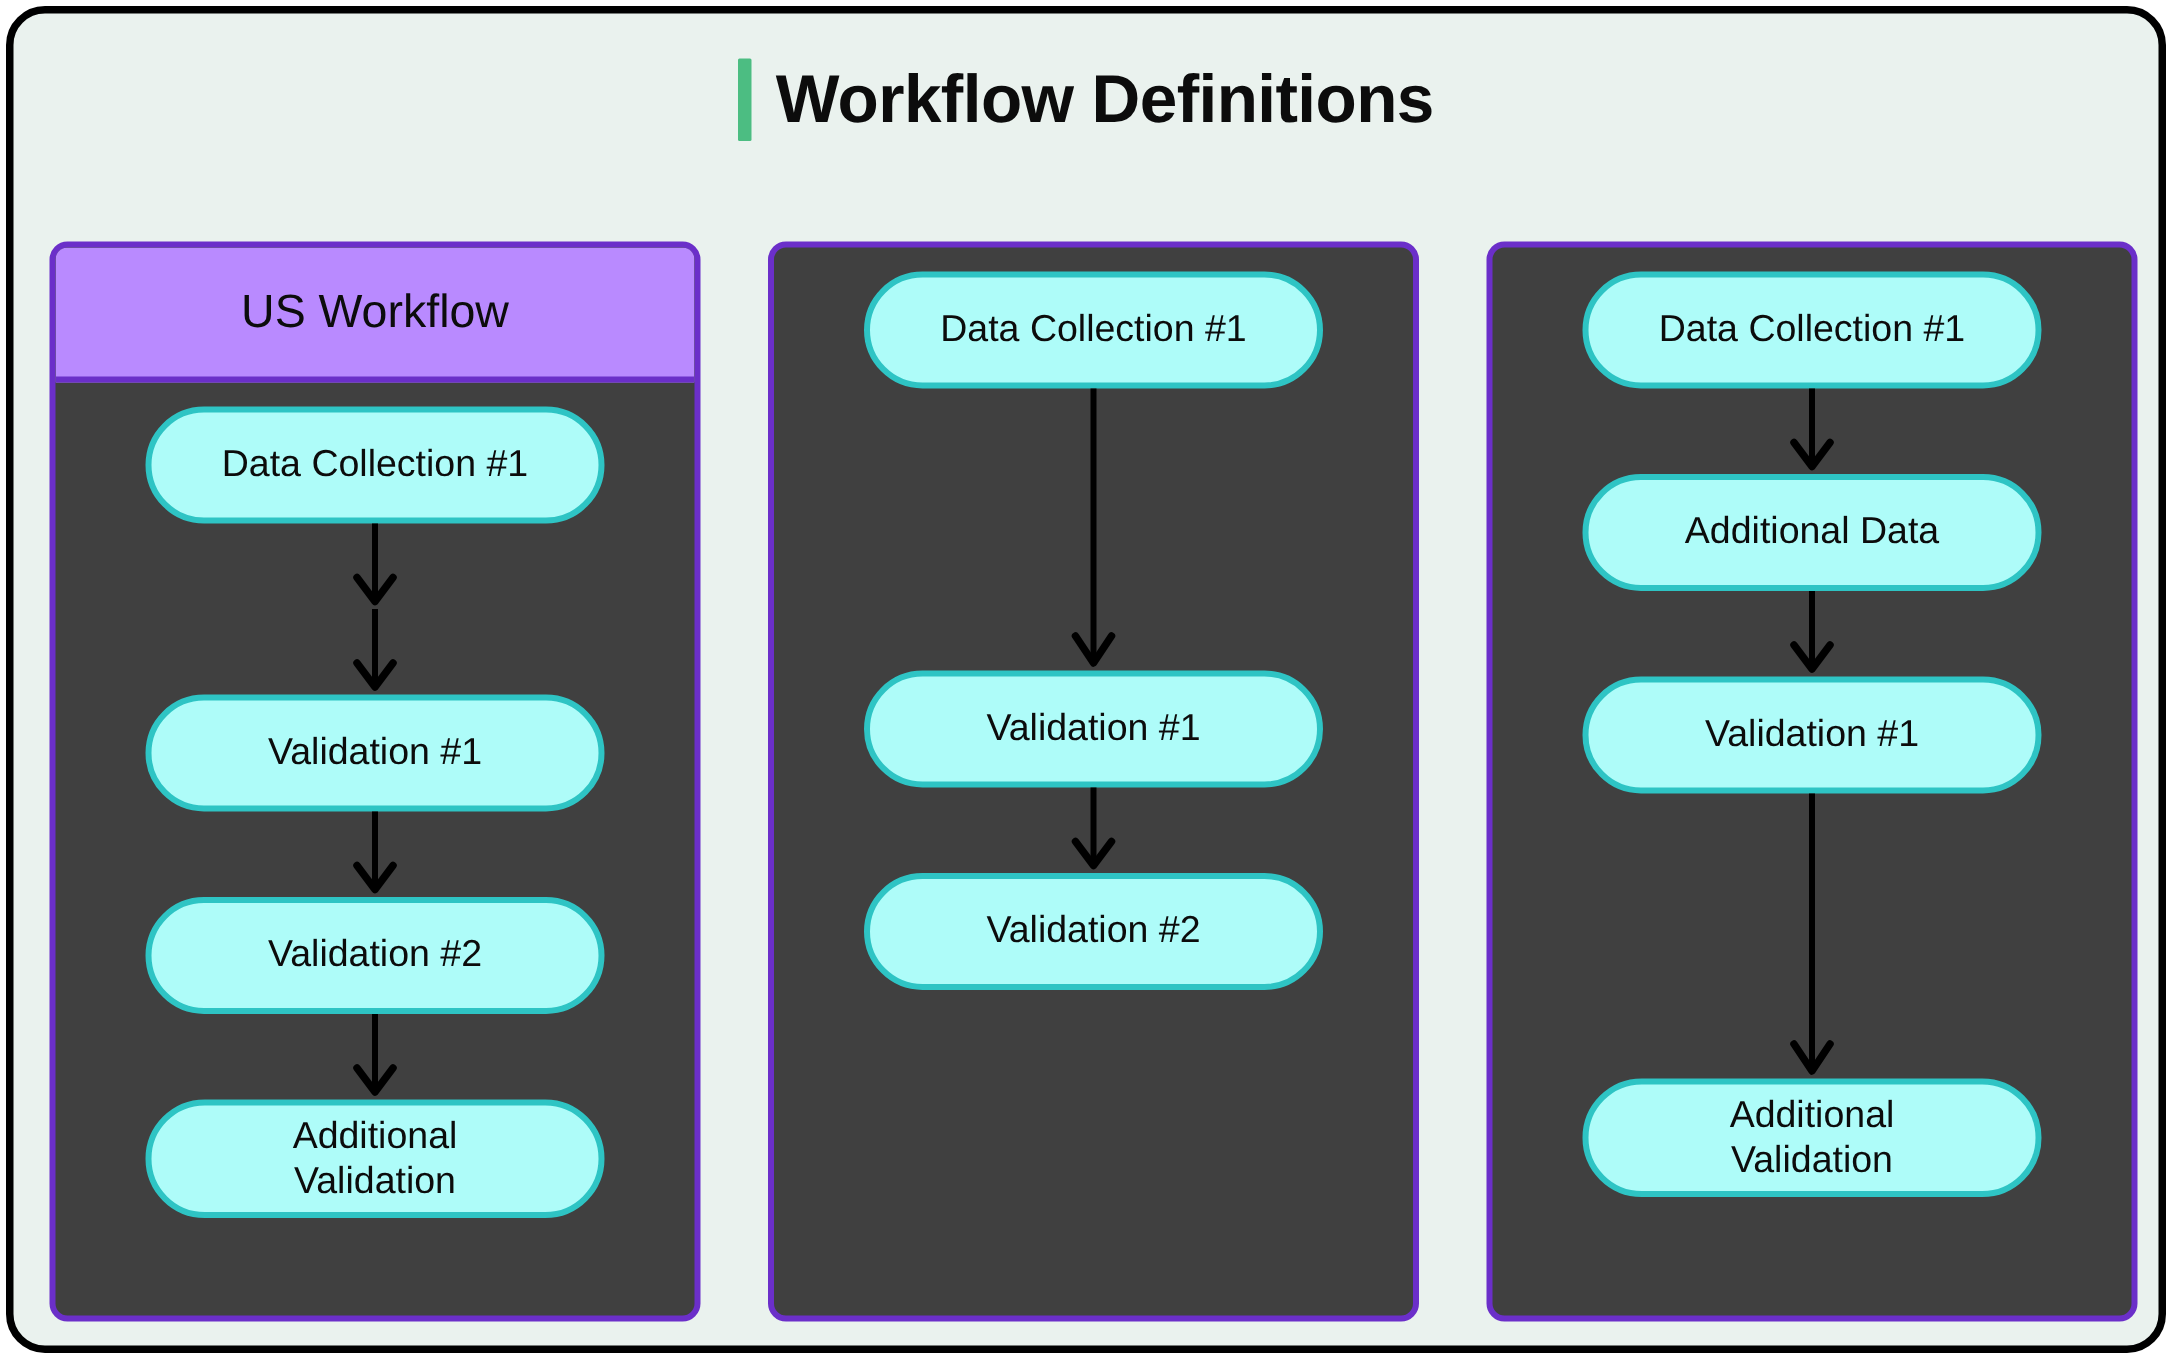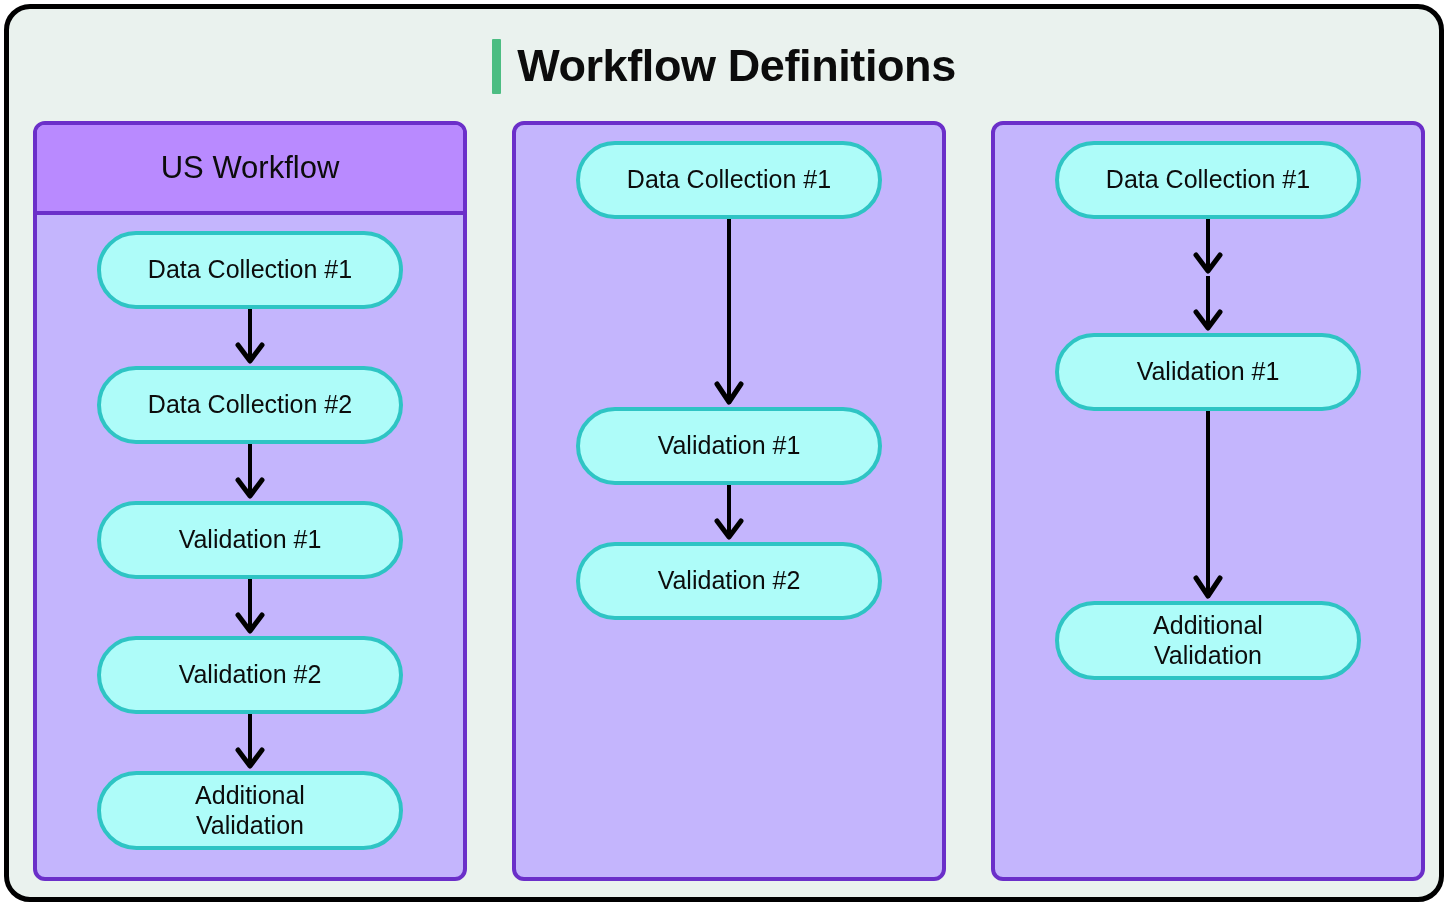--- a/index.html
+++ b/index.html
@@ -61,26 +61,27 @@
     top: 112px;
     width: 1392px;
     height: 760px;
     display: flex;
     justify-content: space-between;
   }
 
   .workflow-col {
     width: 434px;
     box-sizing: border-box;
-    background: #c4b5fd;
+    background: #404040;
     border: 4px solid #6b2fc9;
     border-radius: 12px;
     overflow: hidden;
     display: flex;
     flex-direction: column;
+    margin-top: 40px;
   }
 
   .col-header {
     height: 86px;
     flex: none;
     background: #b98aff;
     border-bottom: 4px solid #6b2fc9;
     display: flex;
     align-items: center;
     justify-content: center;
@@ -157,23 +158,20 @@
           <span class="node-label">Data Collection #1</span>
         </div>
 
         <div class="connector short">
           <svg width="40" height="100%" viewBox="0 0 40 57" preserveAspectRatio="none">
             <line x1="20" y1="0" x2="20" y2="50" stroke="#000" stroke-width="4"></line>
             <polyline points="8,36 20,52 32,36" fill="none" stroke="#000" stroke-width="5" stroke-linecap="round" stroke-linejoin="round"></polyline>
           </svg>
         </div>
 
-        <div class="node">
-          <span class="node-label">Data Collection #2</span>
-        </div>
 
         <div class="connector short">
           <svg width="40" height="100%" viewBox="0 0 40 57" preserveAspectRatio="none">
             <line x1="20" y1="0" x2="20" y2="50" stroke="#000" stroke-width="4"></line>
             <polyline points="8,36 20,52 32,36" fill="none" stroke="#000" stroke-width="5" stroke-linecap="round" stroke-linejoin="round"></polyline>
           </svg>
         </div>
 
         <div class="node">
           <span class="node-label">Validation #1</span>
@@ -246,20 +244,23 @@
           <span class="node-label">Data Collection #1</span>
         </div>
 
         <div class="connector short">
           <svg width="40" height="100%" viewBox="0 0 40 57" preserveAspectRatio="none">
             <line x1="20" y1="0" x2="20" y2="50" stroke="#000" stroke-width="4"></line>
             <polyline points="8,36 20,52 32,36" fill="none" stroke="#000" stroke-width="5" stroke-linecap="round" stroke-linejoin="round"></polyline>
           </svg>
         </div>
 
+        <div class="node">
+          <span class="node-label">Additional Data</span>
+        </div>
 
         <div class="connector short">
           <svg width="40" height="100%" viewBox="0 0 40 57" preserveAspectRatio="none">
             <line x1="20" y1="0" x2="20" y2="50" stroke="#000" stroke-width="4"></line>
             <polyline points="8,36 20,52 32,36" fill="none" stroke="#000" stroke-width="5" stroke-linecap="round" stroke-linejoin="round"></polyline>
           </svg>
         </div>
 
         <div class="node">
           <span class="node-label">Validation #1</span>

